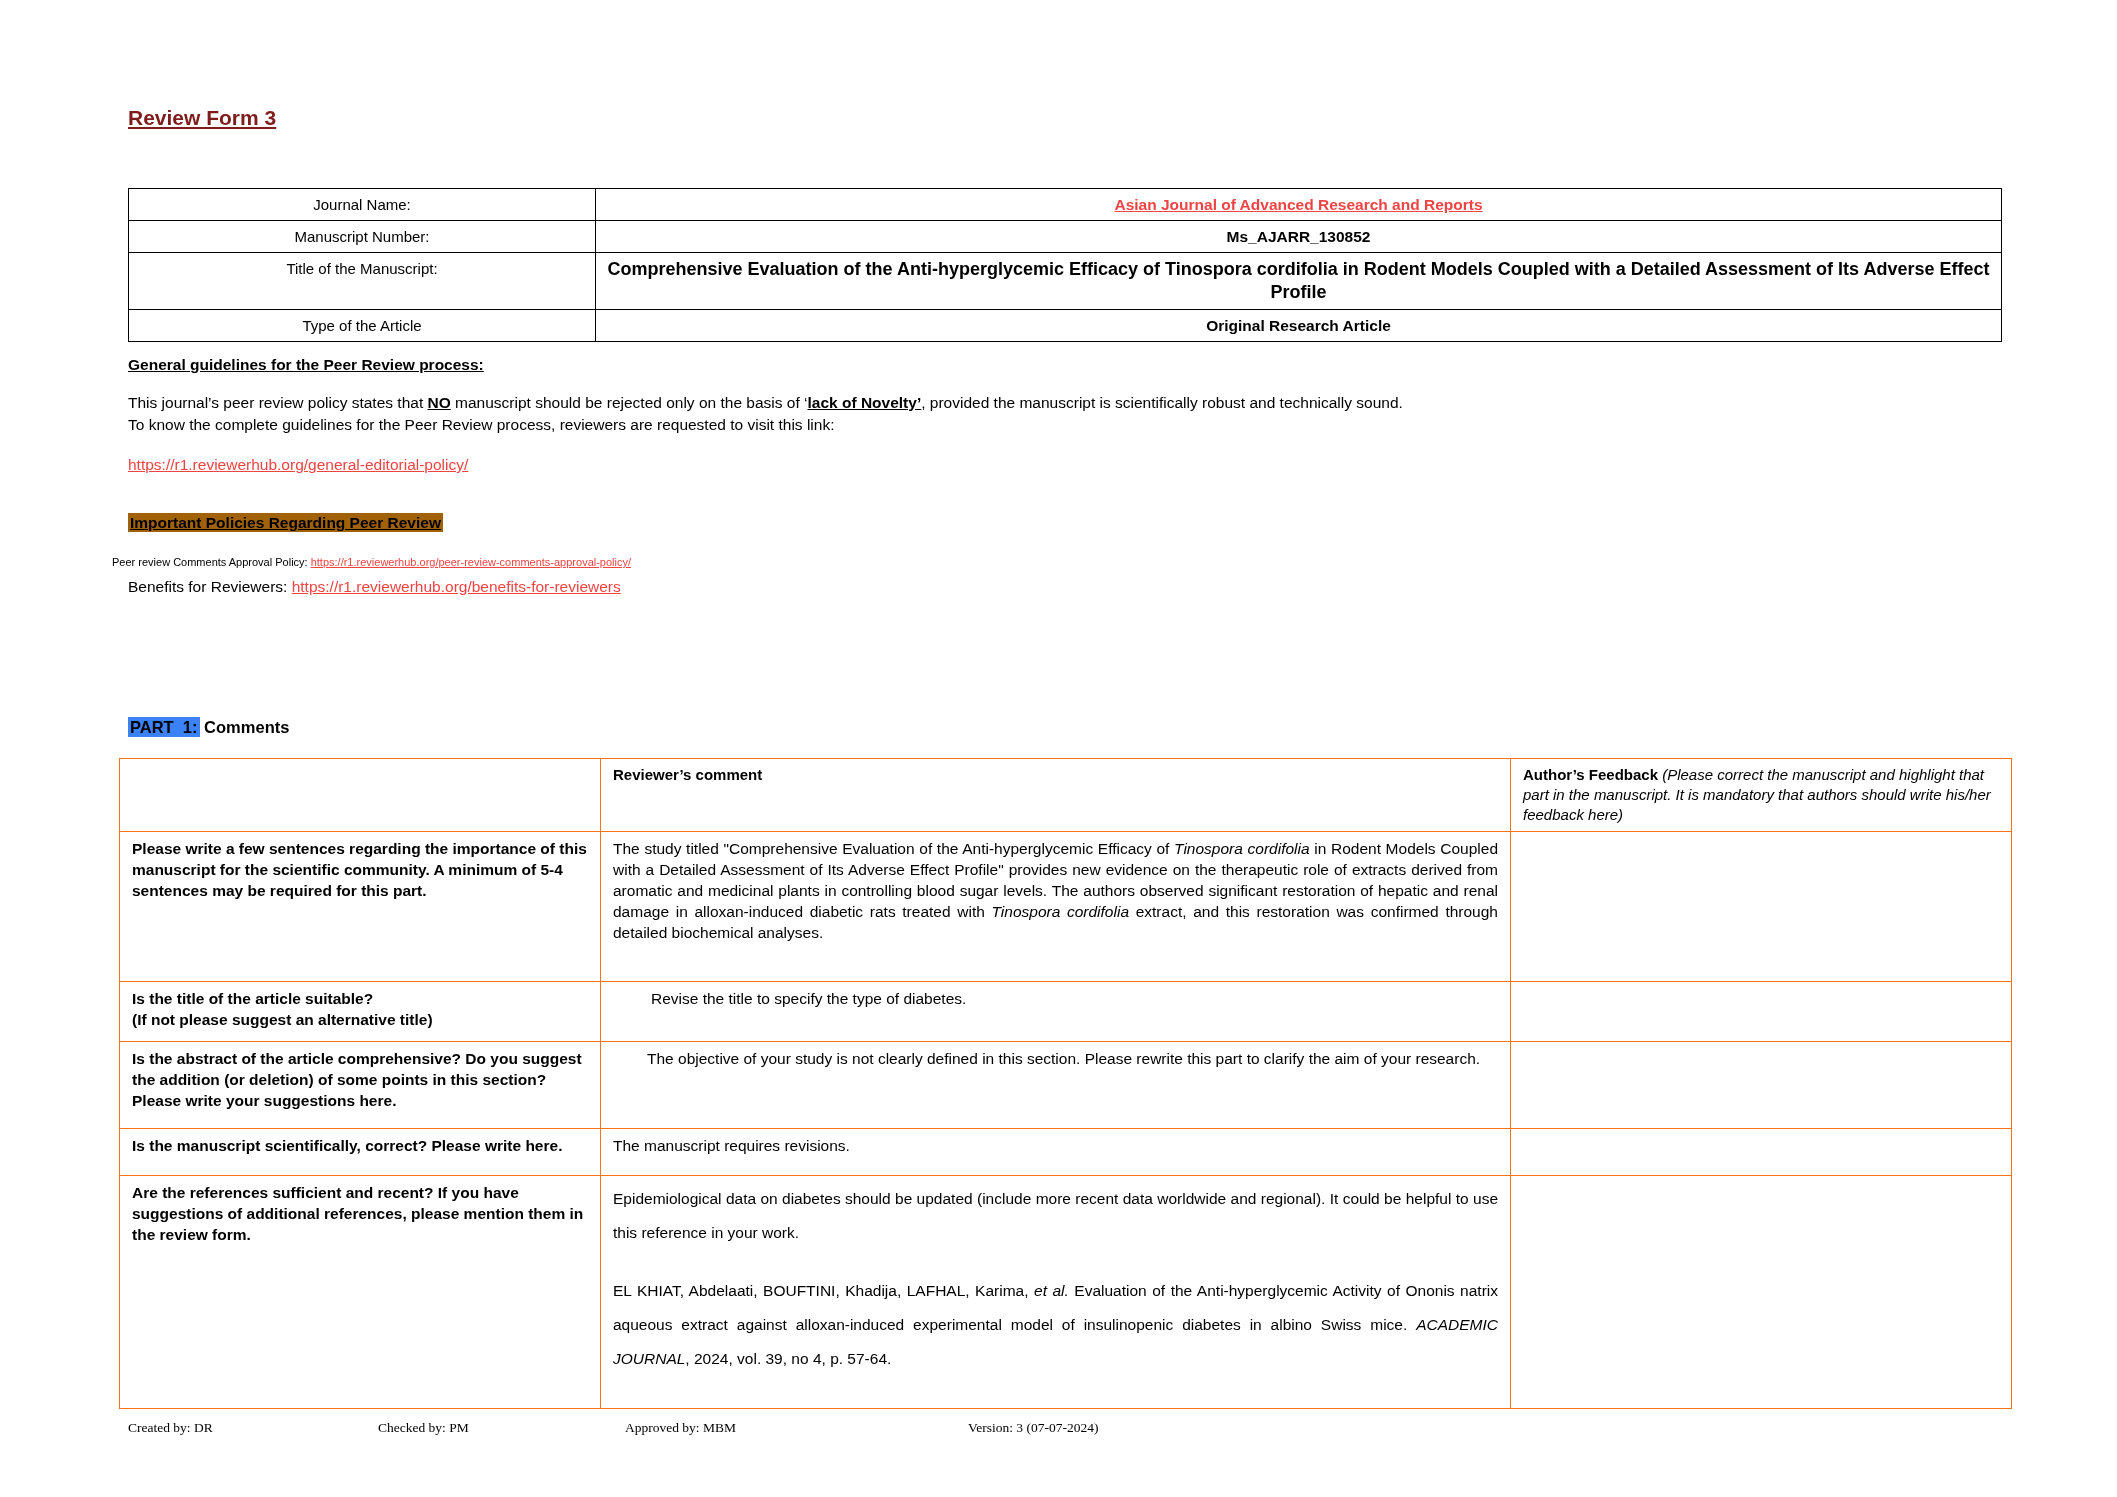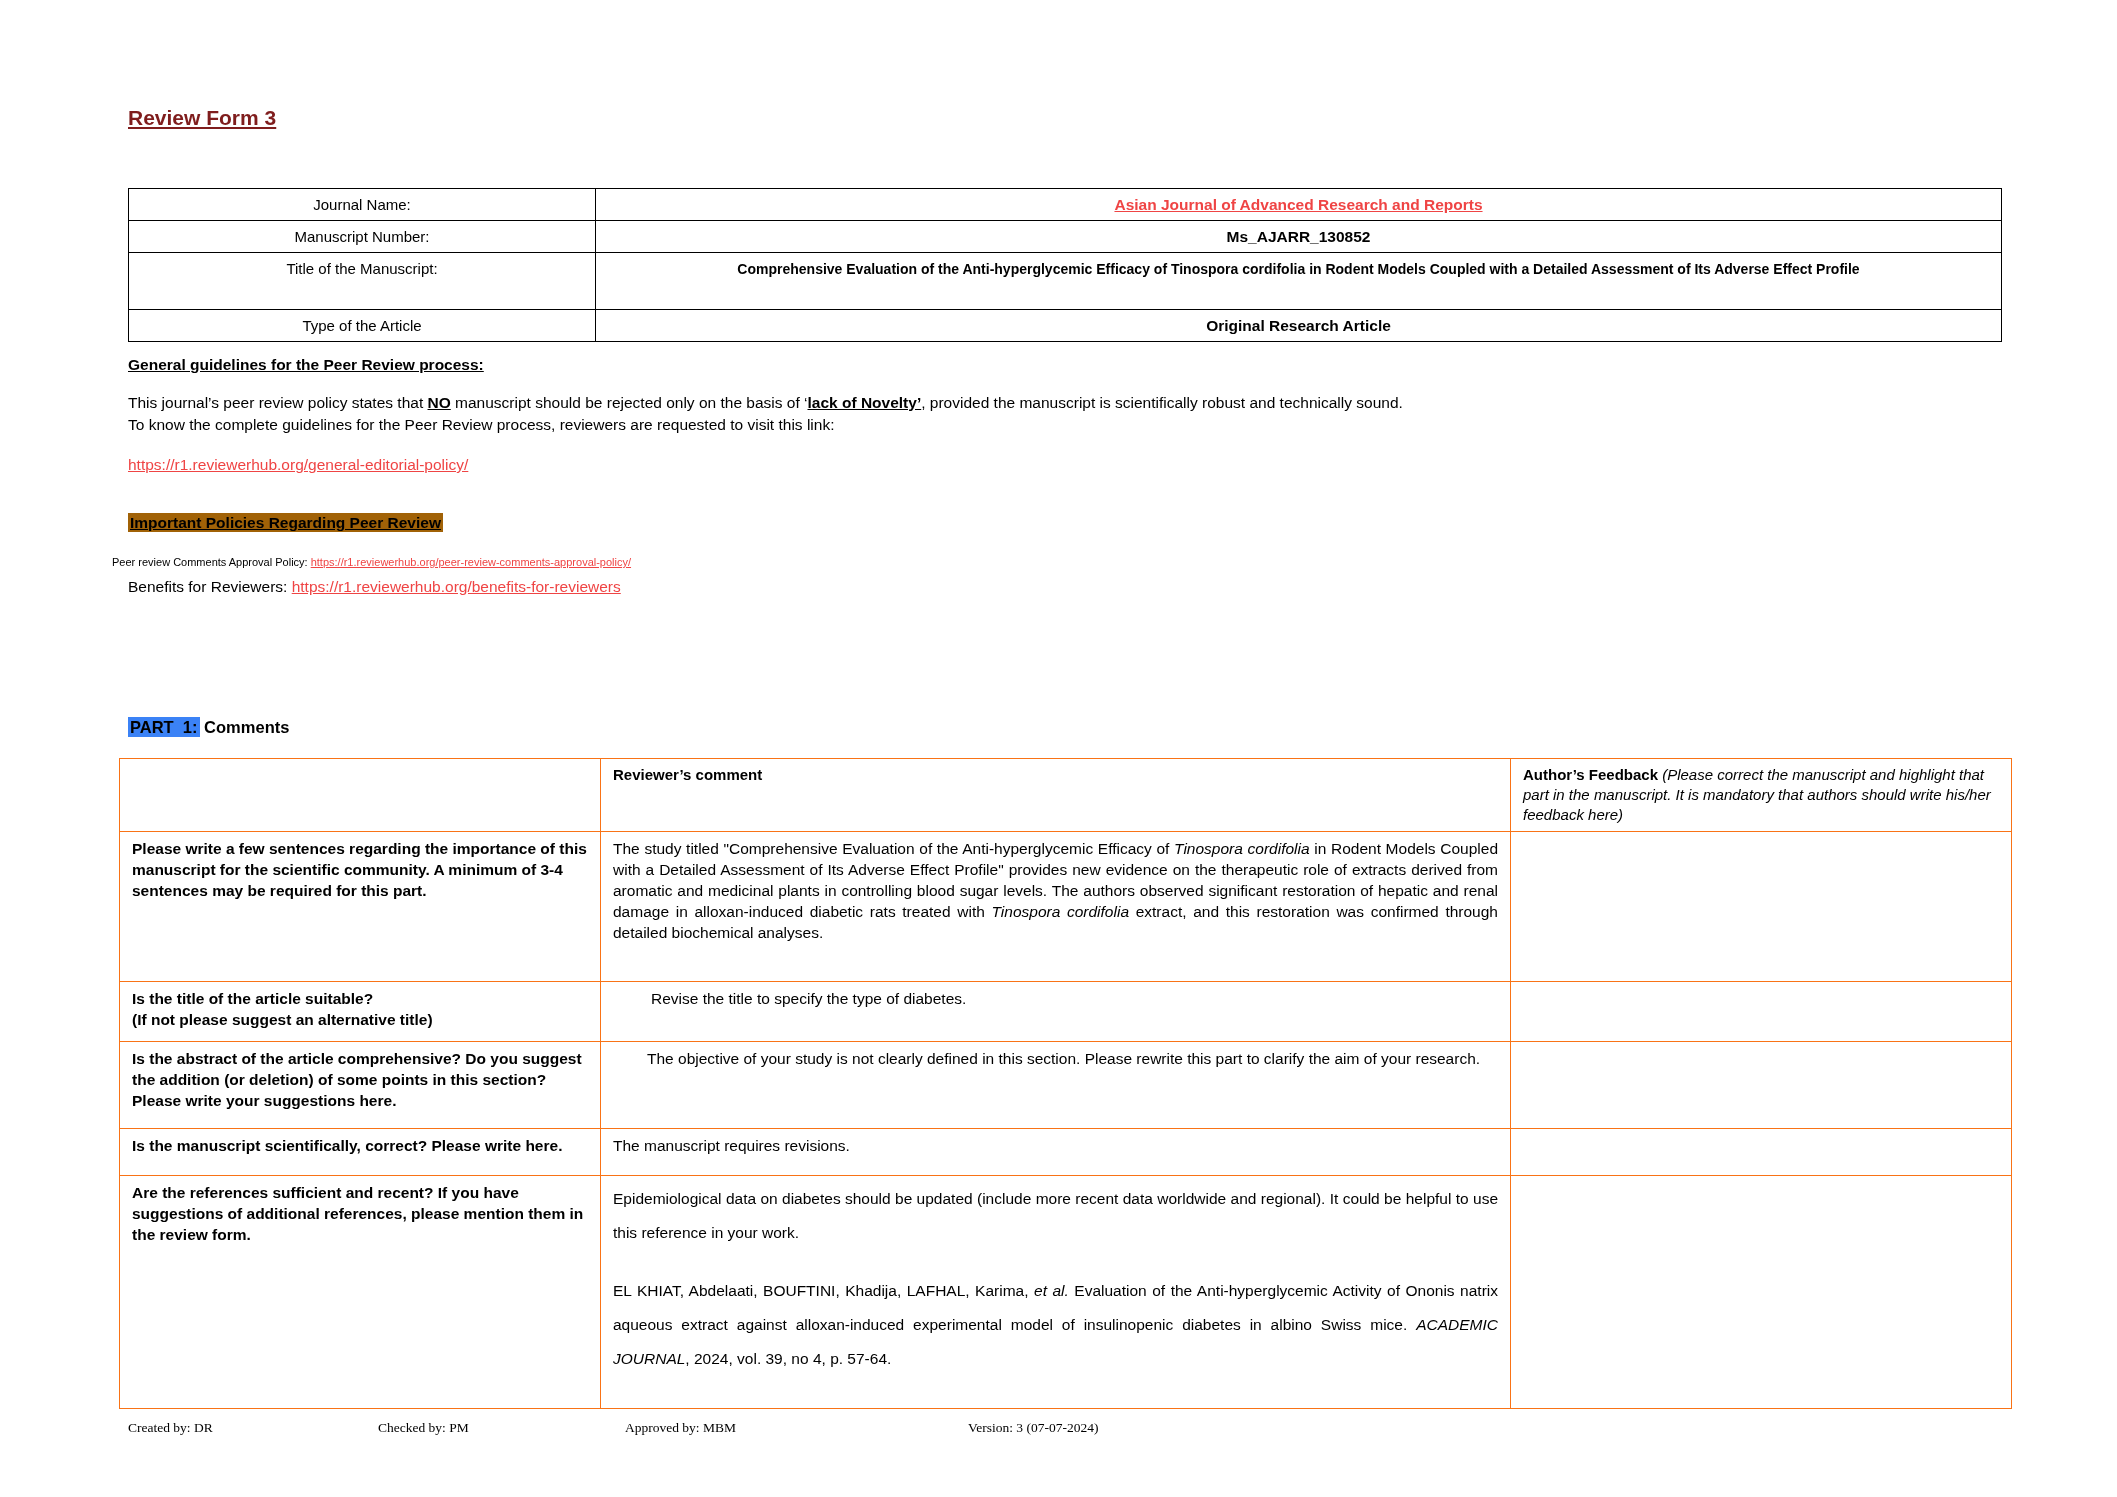--- a/index.html
+++ b/index.html
@@ -26,21 +26,21 @@
   table.meta td {
     border:1px solid #000; vertical-align:top;
     font-size:15px; padding:5px 9px; line-height:21px;text-align:center;
   }
   table.meta td.lbl { width:467px; }
   table.meta td.val { font-weight:bold; font-size:15.5px; }
   table.meta tr.r1 td { height:31px; }
   table.meta tr.r2 td { height:27px; }
   table.meta tr.r3 td { height:57px; }
   table.meta tr.r4 td { height:29px; }
-  table.meta tr.r3 td.val { font-size:14px; line-height:23px; }
+  table.meta tr.r3 td.val { font-size:18px; line-height:23px; }
   a.doclink { color:#ef4444; text-decoration:underline; cursor:pointer; }
 
   
   .guide-heading {
     position:absolute; left:128px; top:356px;
     font-size:15.5px; font-weight:bold; text-decoration:underline;
   }
   .guide-para {
     position:absolute; left:128px; top:392px; width:1920px;
     font-size:15.5px; line-height:22px;
@@ -155,21 +155,21 @@
         <col class="c3">
       </colgroup>
     <tbody>
         <tr class="hdr">
       <td></td>
       <td class="b">Reviewer’s comment</td>
       <td><span class="b">Author’s Feedback</span><span class="i"> (Please correct the manuscript and highlight that part in the manuscript. It is mandatory that authors should write his/her feedback here)</span></td>
     </tr>
 
     <tr class="row1">
-      <td class="qcell">Please write a few sentences regarding the importance of this manuscript for the scientific community. A minimum of 3-4 sentences may be required for this part.</td>
+      <td class="qcell">Please write a few sentences regarding the importance of this manuscript for the scientific community. A minimum of 5-4 sentences may be required for this part.</td>
       <td class="acell comment-justify"><span>The study titled "Comprehensive Evaluation of the Anti-hyperglycemic Efficacy of </span><span class="i">Tinospora cordifolia</span><span> in Rodent Models Coupled with a Detailed Assessment of Its Adverse Effect Profile" provides new evidence on the therapeutic role of extracts derived from aromatic and medicinal plants in controlling blood sugar levels. The authors observed significant restoration of hepatic and renal damage in alloxan-induced diabetic rats treated with </span><span class="i">Tinospora cordifolia</span><span> extract, and this restoration was confirmed through detailed biochemical analyses.</span></td>
       <td></td>
     </tr>
 
     <tr class="row2">
       <td class="qcell"><span>Is the title of the article suitable?</span><br><span>(If not please suggest an alternative title)</span></td>
       <td class="acell">Revise the title to specify the type of diabetes.</td>
       <td></td>
     </tr>
 

